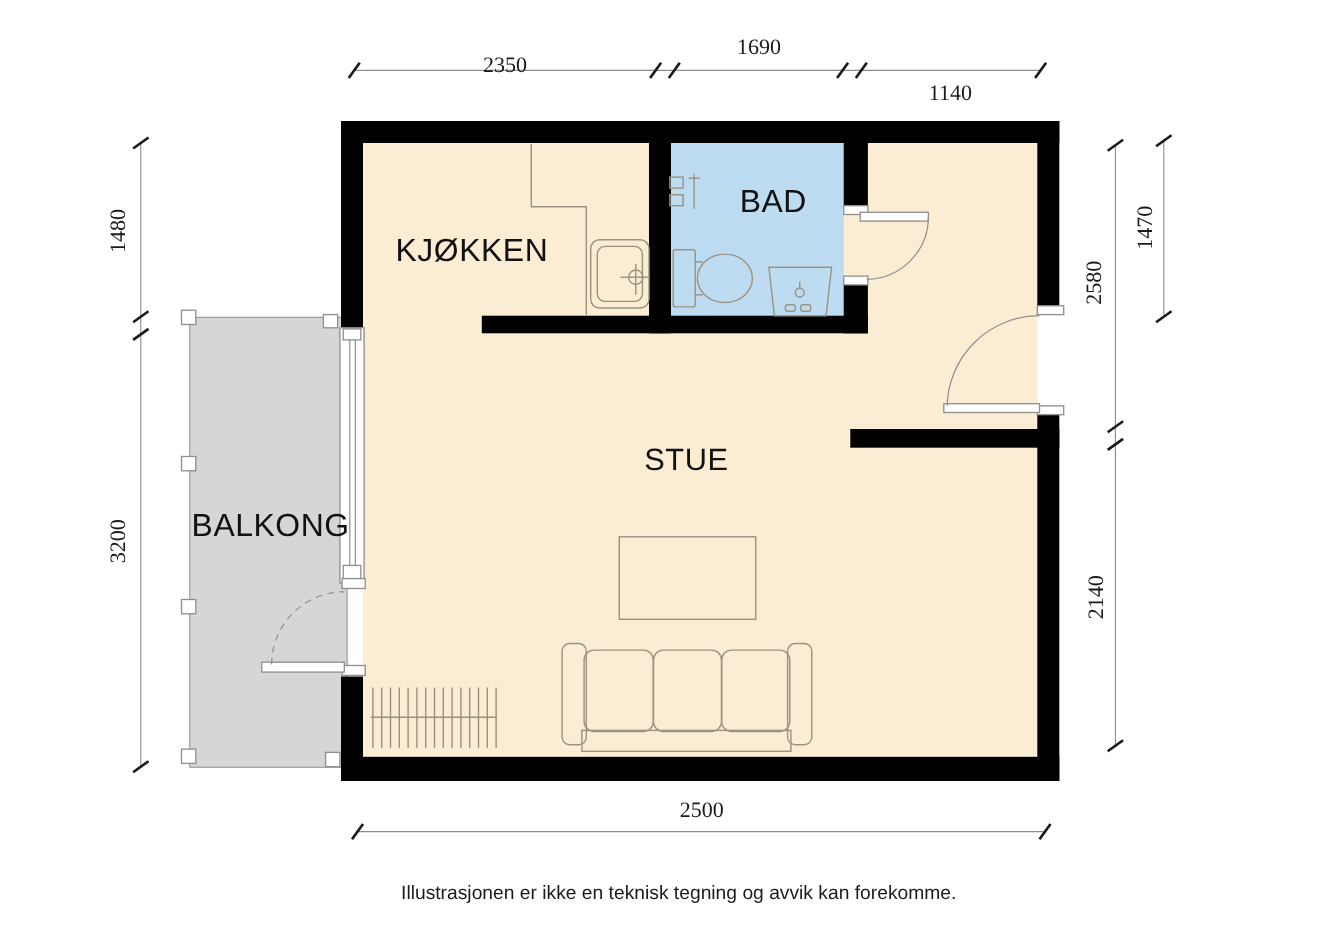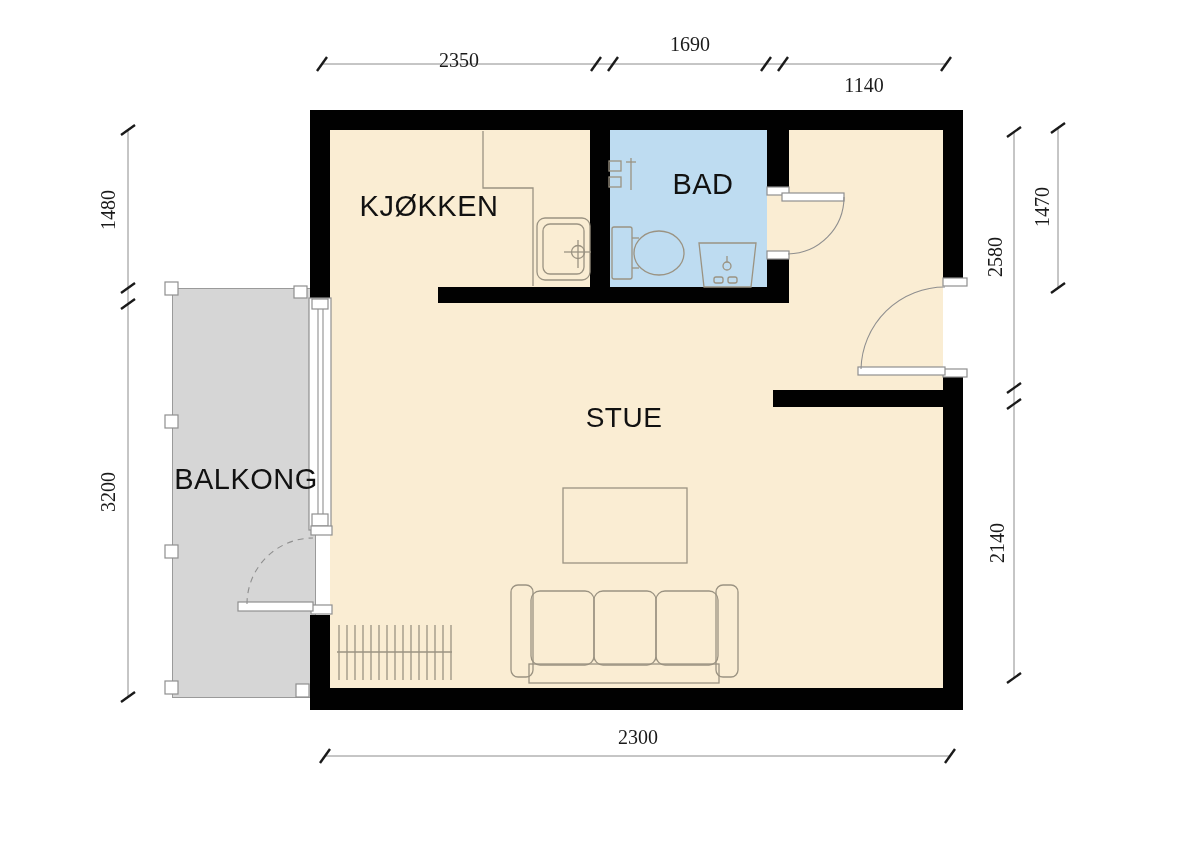--- a/index.html
+++ b/index.html
@@ -181,29 +181,30 @@
       <path class="tick" d="M1051,133 L1065,123"></path>
       <path class="tick" d="M1051,293 L1065,283"></path>
     </g>
     <g>
       <line class="dimline" x1="325" y1="756" x2="950" y2="756"></line>
       <path class="tick" d="M320,763 L330,749"></path>
       <path class="tick" d="M945,763 L955,749"></path>
     </g>
   </svg>
 
-  <div class="room-label" style="left:429px;top:206px;">KJØKKEN</div>
+  <div class="room-label" style="left:429px;top:229px;">KJØKKEN</div>
   <div class="room-label" style="left:703px;top:184px;">BAD</div>
   <div class="room-label" style="left:624px;top:418px;font-size:28px;">STUE</div>
   <div class="room-label" style="left:246px;top:479px;text-align:right;">BALKONG</div>
 
   <div class="dim-label" style="left:459px;top:60px;">2350</div>
   <div class="dim-label" style="left:690px;top:44px;">1690</div>
   <div class="dim-label" style="left:864px;top:46px;margin-top:39px;">1140</div>
   <div class="dim-label vert" style="left:108px;top:210px;">1480</div>
   <div class="dim-label vert" style="left:108px;top:492px;">3200</div>
   <div class="dim-label vert" style="left:995px;top:257px;">2580</div>
   <div class="dim-label vert" style="left:997px;top:543px;">2140</div>
   <div class="dim-label vert" style="left:1042px;top:207px;">1470</div>
-  <div class="dim-label" style="left:638px;top:737px;">2300</div>
-
+  <div class="dim-label" style="left:638px;top:737px;">2500</div>
+
+  <div class="disclaimer" style="left:617px;top:812px;">Illustrasjonen er ikke en teknisk tegning og avvik kan forekomme.</div>
 
 </div>
 
 </body></html>

